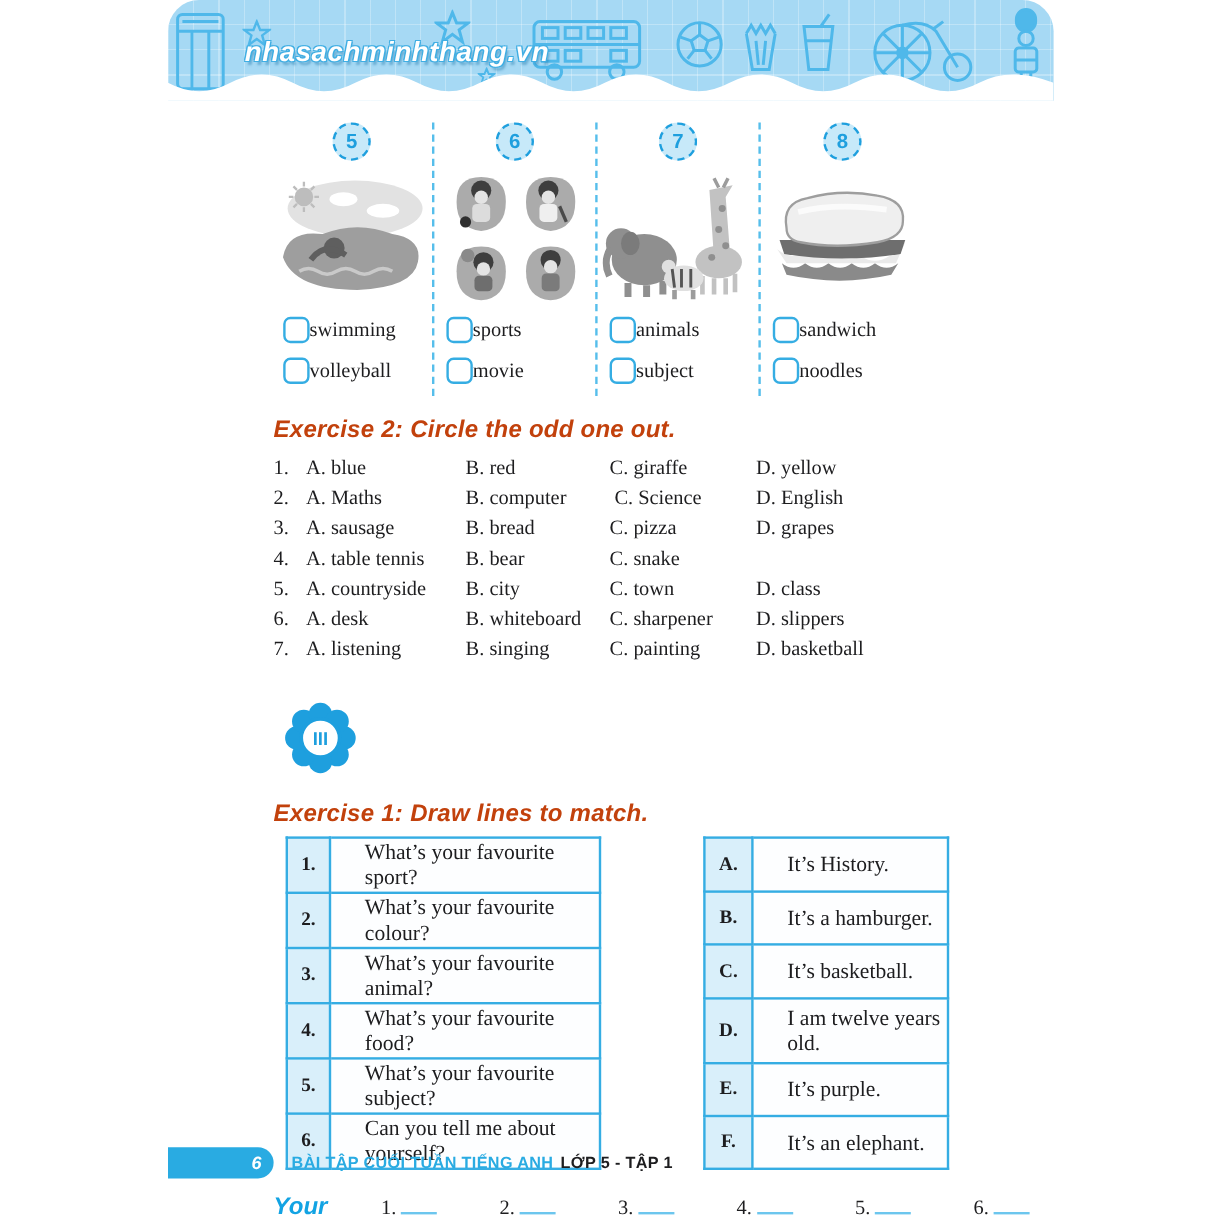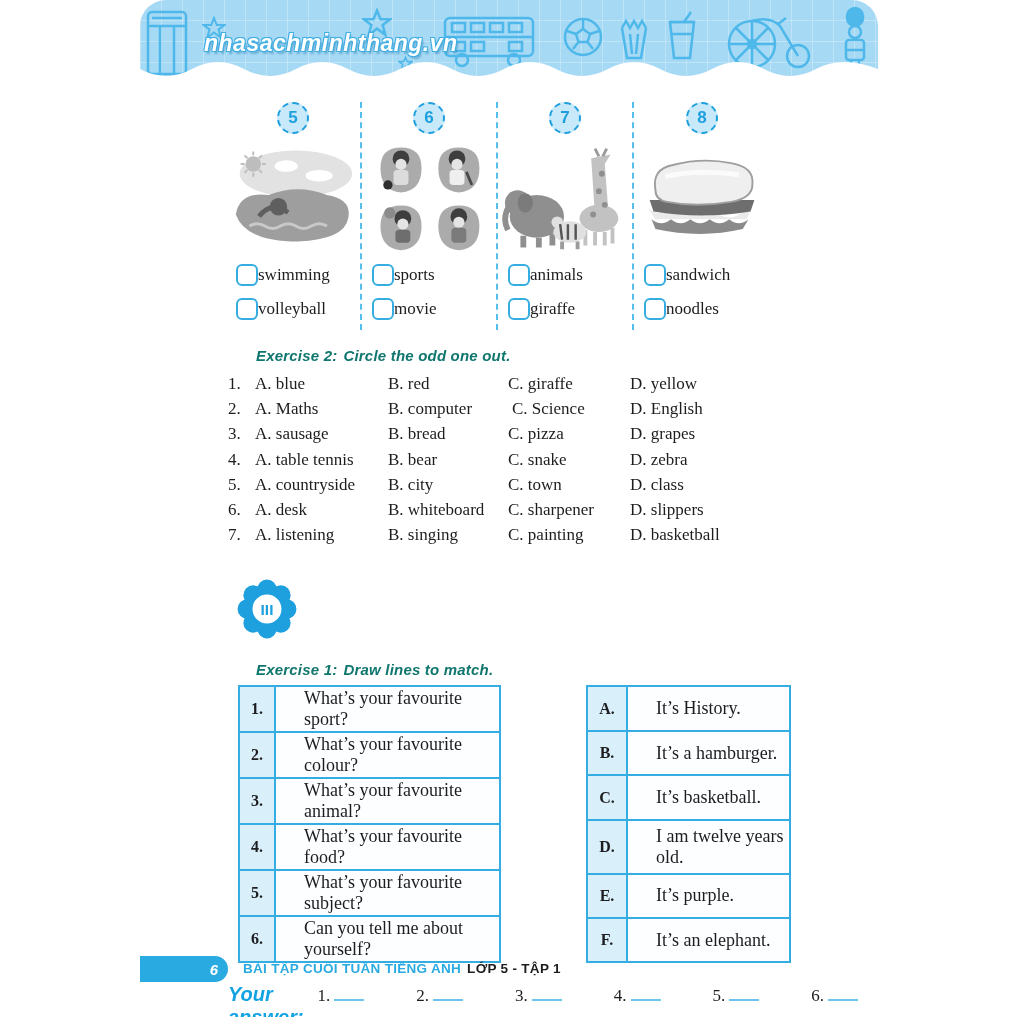--- a/index.html
+++ b/index.html
@@ -30,22 +30,22 @@
   .vcol.sep { border-right:2px dashed #56BEEB; }
   .badge { width:32px; height:32px; margin:0 auto; border-radius:50%; background:#C7E9F9;
     border:2px dashed #1E9FDE; color:#1E9FDE; font:bold 17px "Liberation Sans", sans-serif;
     display:flex; align-items:center; justify-content:center; }
   .vimg { height:112px; display:flex; align-items:center; justify-content:center; margin-top:8px; }
   .opt { display:flex; align-items:center; gap:0; margin:8px 0 0 6px; height:26px; }
   .checkbox { width:22px; height:22px; border:2px solid #35ADE3; border-radius:6px; background:#fff; flex:0 0 auto; }
   .opt-label { font-size:17px; }
 
   
-  .ex-heading { margin:17px 0 7px 116px; font-family:"Liberation Sans", sans-serif;
-    font-weight:bold; font-style:italic; font-size:15px; color:#0f766e; letter-spacing:.2px; }
+  .ex-heading { margin:17px 0 7px 88px; font-family:"Liberation Sans", sans-serif;
+    font-weight:bold; font-style:italic; font-size:20px; color:#c2410c; letter-spacing:.2px; }
   .ex-heading .instr { margin-left:6px; }
 
   
   .ex2-row { display:grid; grid-template-columns:27px 133px 120px 122px auto; margin-left:88px;
     font-size:17px; line-height:25.2px; }
 
   
   .grammar-wrap { position:relative; height:64px; margin:30px 0 0 95px; }
   .flower { position:absolute; left:0; top:0; }
   .ribbon { position:absolute; left:30px; top:15px; width:192px; height:35px; background:#1E9FDE;
@@ -279,21 +279,21 @@
             <path d="M62 100 V108 M78 100 V108" stroke="#9C9C9C" stroke-width="4"></path>
           </g>
         </svg>
       </div>
       <div class="opt">
         <span class="checkbox"></span>
         <span class="opt-label">animals</span>
       </div>
       <div class="opt">
         <span class="checkbox"></span>
-        <span class="opt-label">giraffe</span>
+        <span class="opt-label">subject</span>
       </div>
     </div>
 
     <div class="vcol">
       <div class="badge">8</div>
       <div class="vimg">
         <svg width="132" height="96" viewBox="0 0 132 96">
           <path d="M14 70 q10 8 20 0 q10 8 20 0 q10 8 20 0 q10 8 20 0 q10 8 20 0 l-6 10 q-44 10 -90 0 Z" fill="#8A8A8A"></path>
           <path d="M10 58 q12 10 24 2 q12 8 24 2 q12 8 24 2 q12 8 24 0 q10 -6 14 -12 l-8 18 H18 Z" fill="#EAEAEA"></path>
           <path d="M12 50 H120 l-4 12 q-50 8 -100 0 Z" fill="#6E6E6E"></path>
@@ -336,21 +336,20 @@
         <span>A. sausage</span>
         <span>B. bread</span>
         <span>C. pizza</span>
         <span>D. grapes</span>
     </div>
     <div class="ex2-row">
       <span>4.</span>
         <span>A. table tennis</span>
         <span>B. bear</span>
         <span>C. snake</span>
-        <span>D. zebra</span>
     </div>
     <div class="ex2-row">
       <span>5.</span>
         <span>A. countryside</span>
         <span>B. city</span>
         <span>C. town</span>
         <span>D. class</span>
     </div>
     <div class="ex2-row">
       <span>6.</span>

